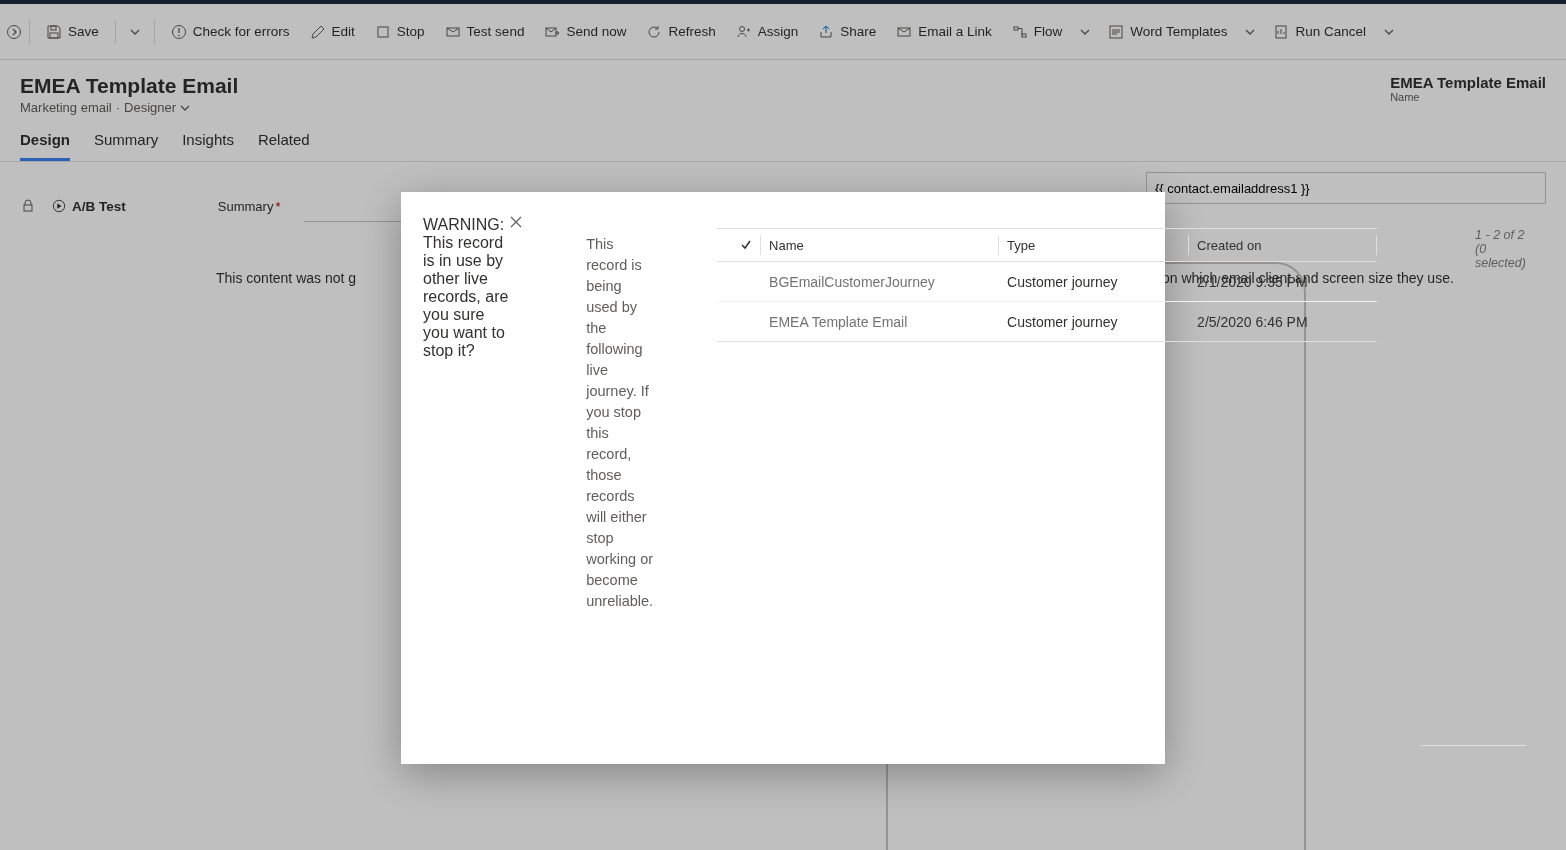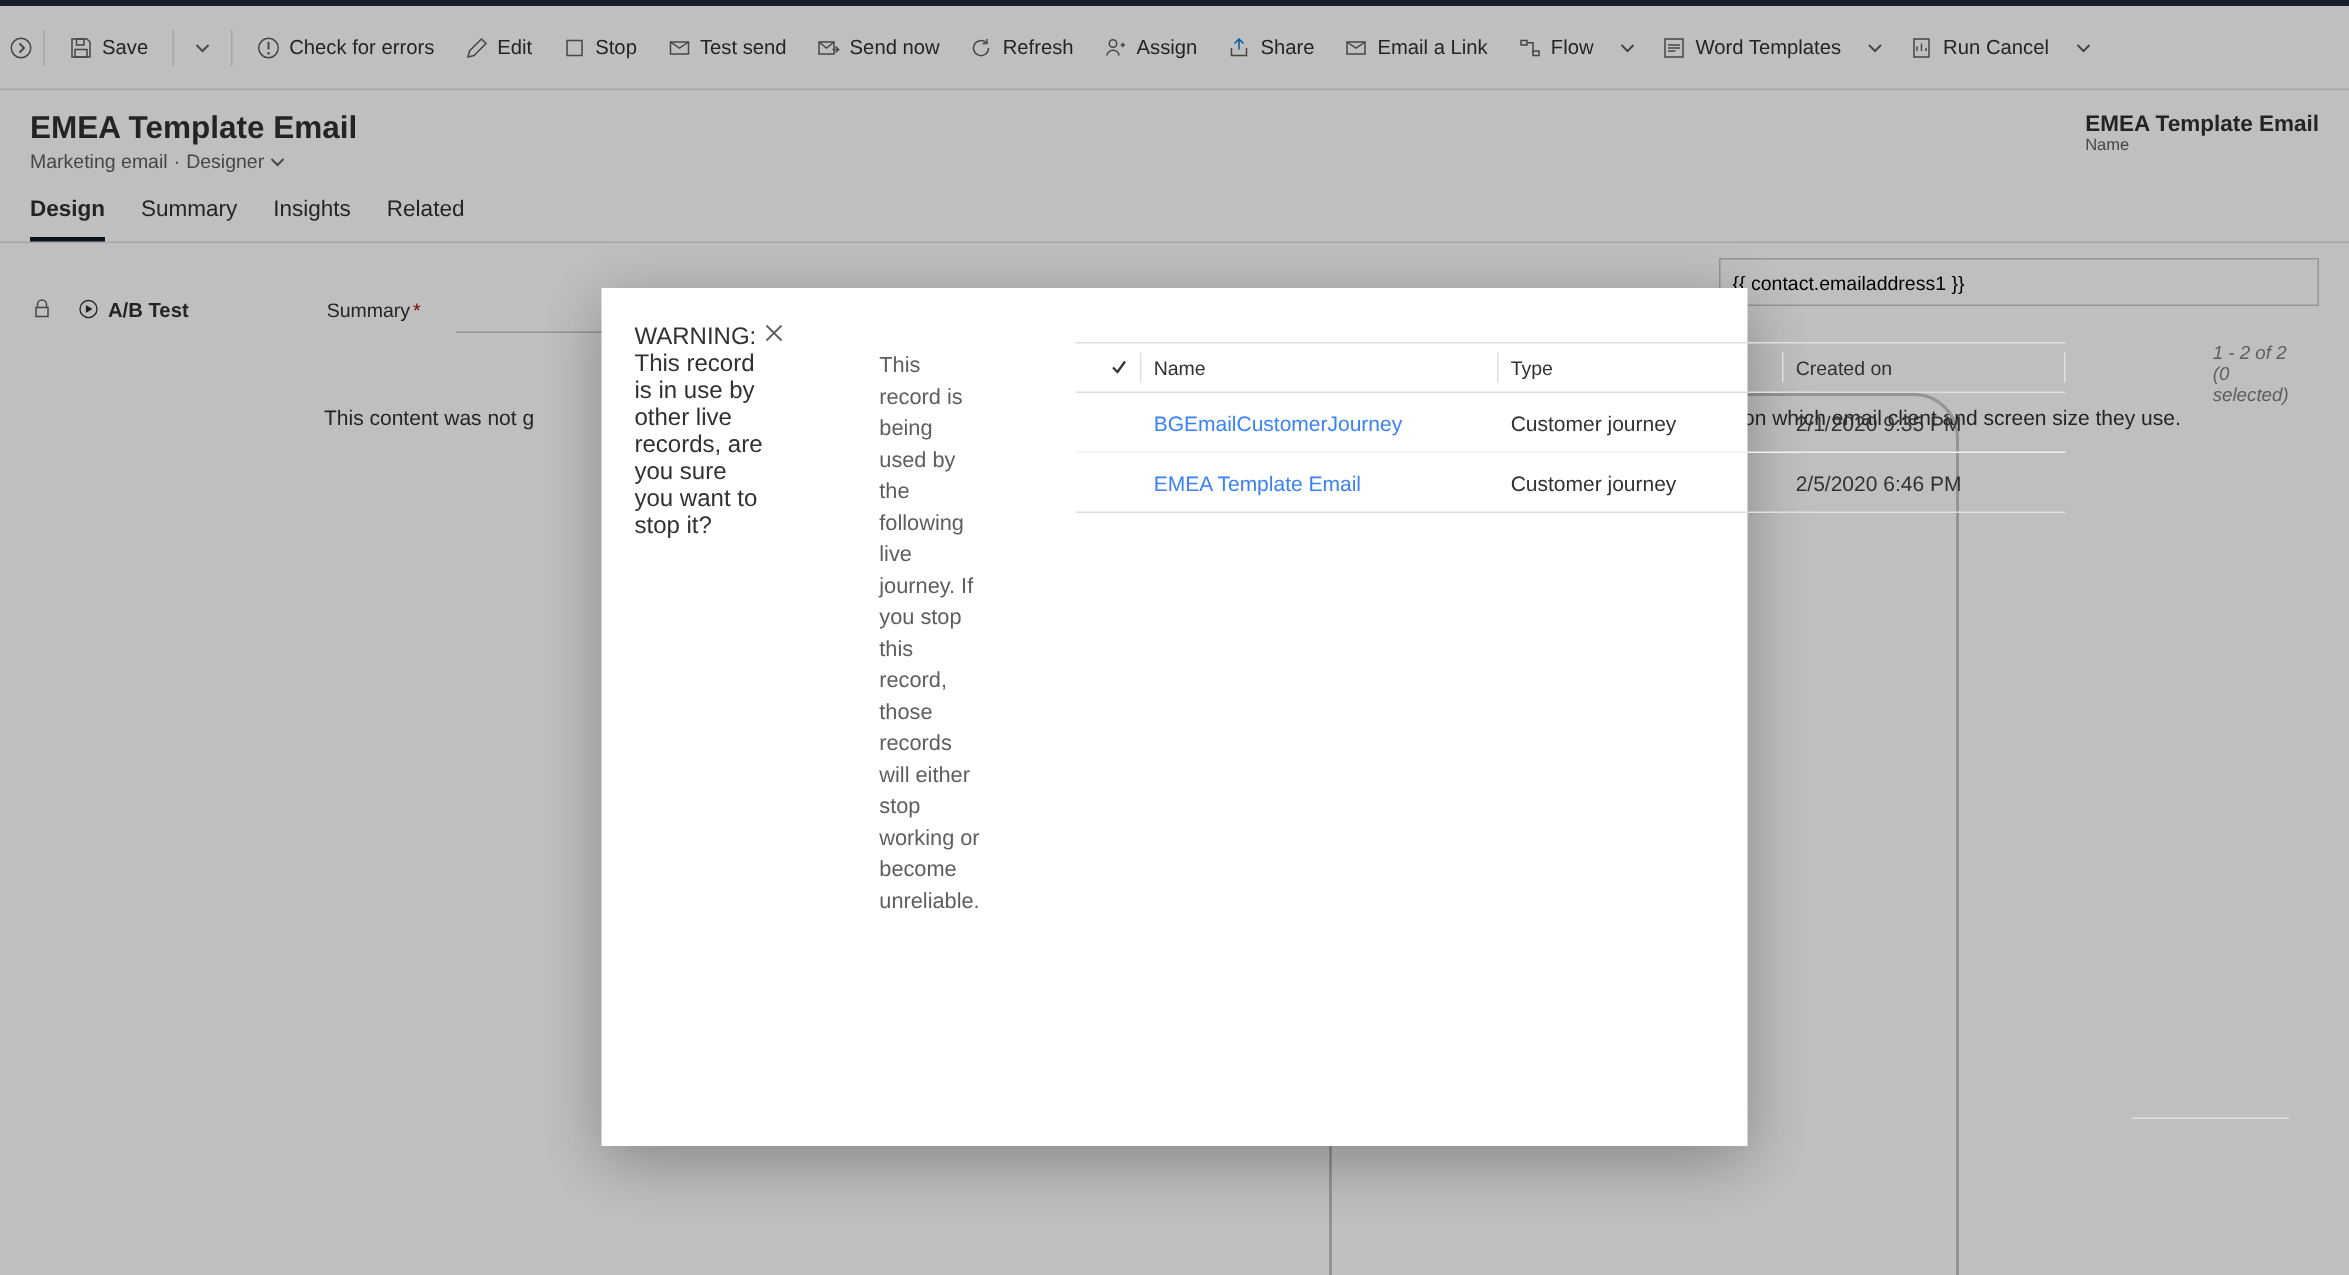--- a/index.html
+++ b/index.html
@@ -12,21 +12,21 @@
 .tb-chevron { display: inline-flex; align-items: center; padding: 4px 6px; cursor: pointer; }
 .ico { width: 16px; height: 16px; flex: 0 0 16px; }
 .header { padding: 14px 20px 0 20px; display: flex; justify-content: space-between; }
 .header-left .title { font-size: 21px; font-weight: 600; }
 .header-left .sub { font-size: 13px; color: #605e5c; margin-top: 2px; display: flex; align-items: center; gap: 4px; }
 .header-right { text-align: left; }
 .header-right .title { font-size: 15px; font-weight: 600; }
 .header-right .sub { font-size: 11px; color: #605e5c; }
 .tabs { display: flex; gap: 24px; padding: 16px 20px 0 20px; font-size: 15px; border-bottom: 1px solid #e1dfdd; }
 .tab { padding-bottom: 10px; cursor: pointer; color: #323130; }
-.tab.active { font-weight: 600; border-bottom: 3px solid #0f172a; }
+.tab.active { font-weight: 600; border-bottom: 3px solid #3b82f6; }
 .content { padding: 20px; position: relative; }
 .form-row { display: flex; align-items: center; gap: 12px; padding: 8px 0; }
 .lock-ab { display: flex; align-items: center; gap: 16px; font-size: 13.5px; font-weight: 600; }
 .subject-label { font-size: 13px; color: #323130; margin-left: 80px; }
 .req { color: #a80000; margin-left: 2px; }
 .subject-input { flex: 1; border: none; border-bottom: 1px solid #c8c6c4; height: 32px; margin-left: 12px; max-width: 680px; }
 .to-input { position: absolute; right: 20px; top: 10px; width: 400px; height: 32px; border: 1px solid #c8c6c4; font-size: 13px; padding: 4px 8px; background: #fff; }
 .info-text { font-size: 14px; color: #323130; margin: 40px 0 0 196px; }
 .phone-frame { position: absolute; right: 260px; top: 100px; width: 420px; height: 640px; border: 2px solid #c8c6c4; border-radius: 30px; }
 
@@ -37,21 +37,21 @@
 .modal-close { cursor: pointer; font-size: 14px; color: #605e5c; width: 18px; text-align: center; }
 .modal-body { padding: 18px 22px 0 42px; font-size: 14.5px; color: #605e5c; line-height: 1.45; }
 .grid { margin: 12px 22px 0 42px; }
 .grid-head { display: flex; font-size: 13px; color: #323130; border-top: 1px solid #e1dfdd; border-bottom: 1px solid #e1dfdd; height: 34px; align-items: center; }
 .col-check { width: 44px; display: flex; justify-content: flex-end; padding-right: 8px; border-right: 1px solid #e1dfdd; height: 20px; align-items: center; }
 .col-name { width: 238px; padding-left: 8px; border-right: 1px solid #e1dfdd; height: 20px; display:flex; align-items:center; }
 .col-type { width: 190px; padding-left: 8px; border-right: 1px solid #e1dfdd; height: 20px; display:flex; align-items:center; }
 .col-created { width: 188px; padding-left: 8px; border-right: 1px solid #e1dfdd; height: 20px; display:flex; align-items:center; }
 .grid-row { display: flex; font-size: 14px; height: 40px; align-items: center; border-bottom: 1px solid #f2f2f2; }
 .grid-row .col-check, .grid-row .col-name, .grid-row .col-type, .grid-row .col-created { border-right: none; height: auto; }
-.link { color: #3b82f6; cursor: pointer; }
+.link { color: #737373; cursor: pointer; }
 .grid-foot { font-size: 12.5px; color: #605e5c; padding: 12px 0 4px 54px; border-bottom: 1px solid #e1dfdd; margin: 0 22px; font-style: italic; }
 .modal-footer { margin-top: auto; display: flex; justify-content: flex-end; gap: 8px; padding: 0 22px; }
 .btn { height: 32px; min-width: 80px; padding: 0 16px; font-size: 14px; cursor: pointer; border: 1px solid; }
 .btn-primary { background: #0078d4; color: #0f172a; border-color: #0078d4; }
 .btn-secondary { background: #bef264; color: #0078d4; border-color: #8a8886; }
 svg { display: block; }
 </style>
 </head>
 <body>
 

